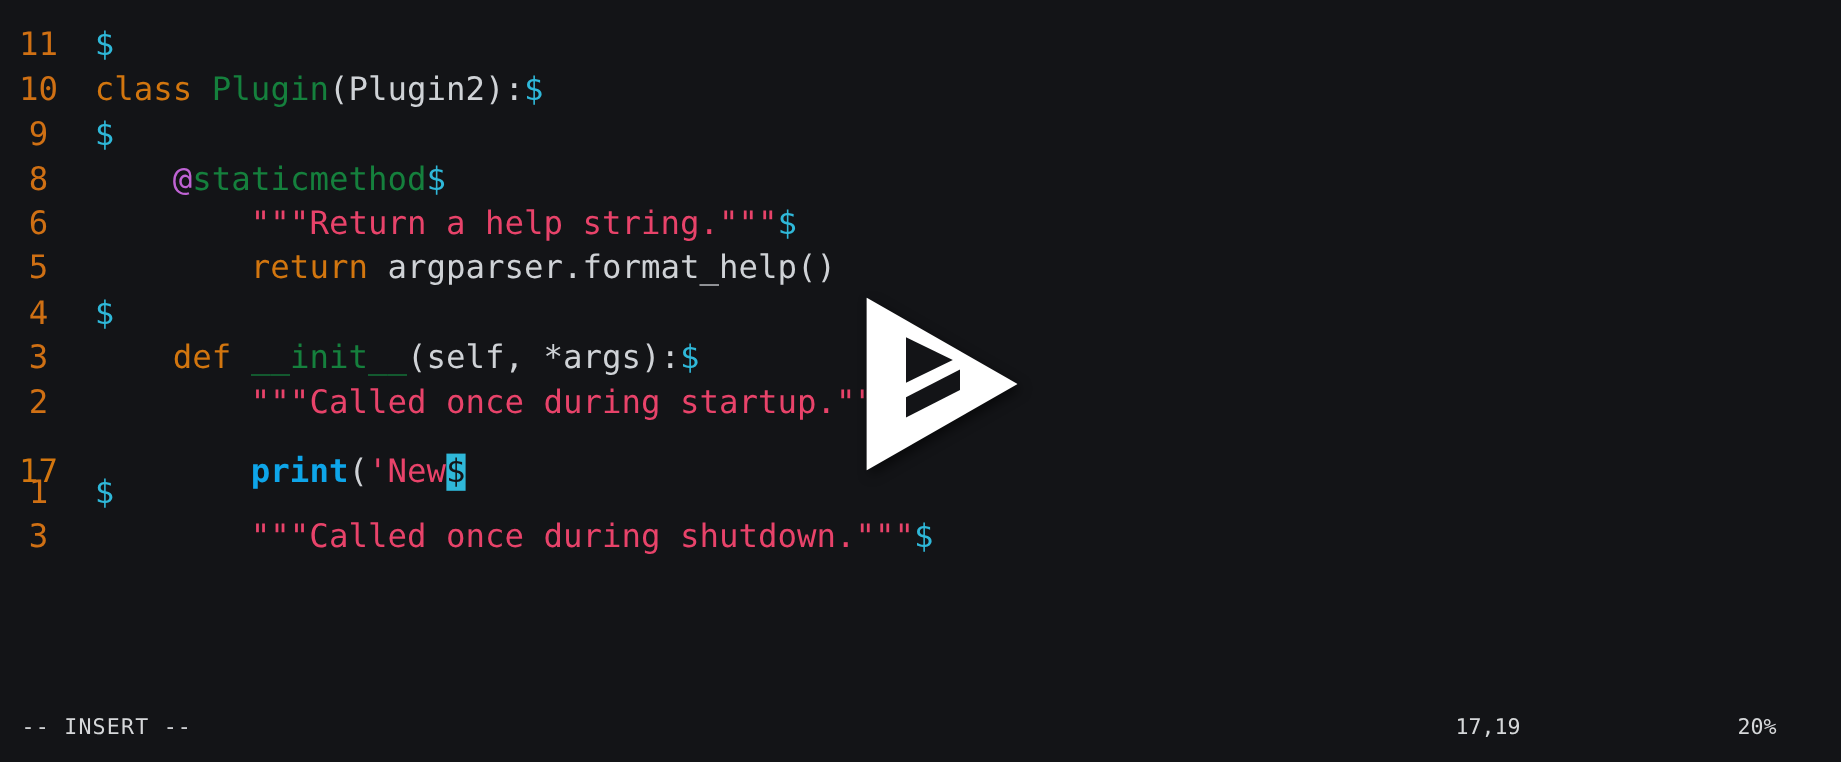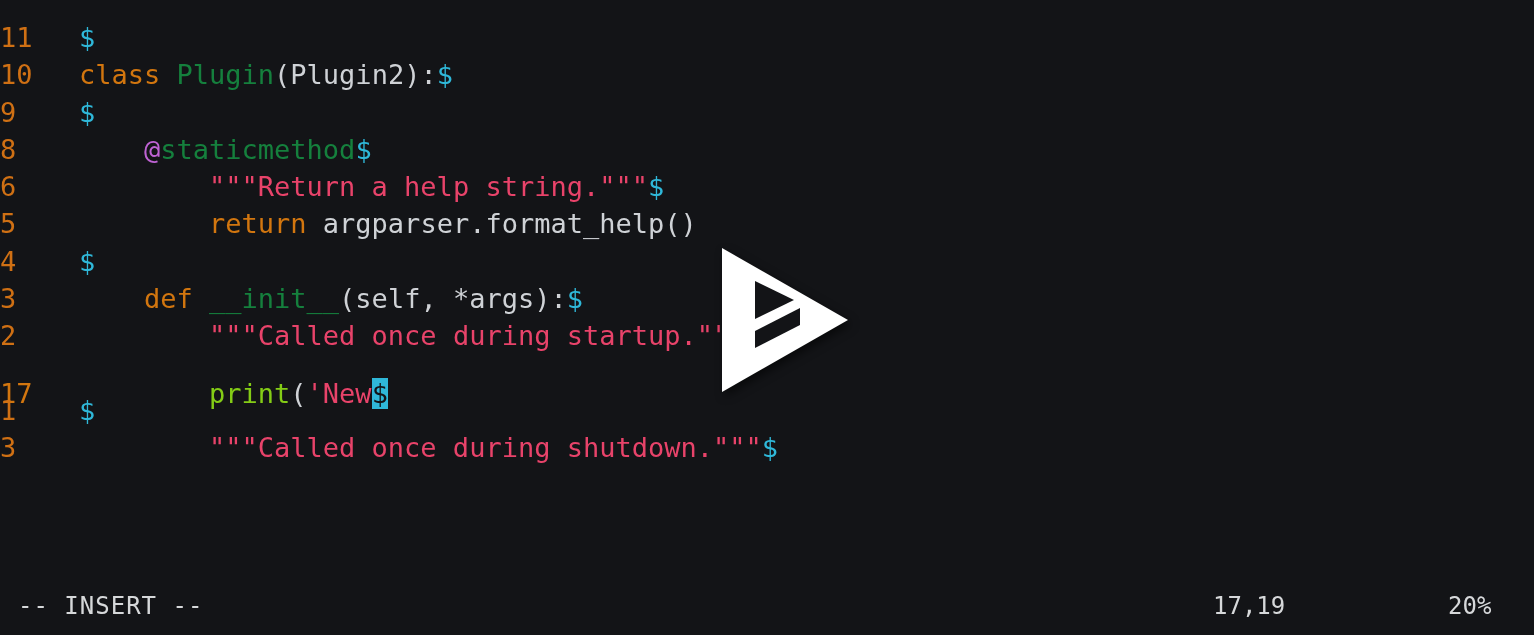--- a/index.html
+++ b/index.html
@@ -32,53 +32,53 @@
   .code-line {
     height: 37.3px;
     line-height: 37.3px;
     white-space: pre;
     font-size: 27px;
     letter-spacing: 0px;
   }
   .linenr {
     display: inline-block;
     width: 64px;
-    text-align: left;
+    text-align: center;
     color: #cf7014;
     padding-right: 15px;
   }
   .linenr.cursorline-nr {
     color: #d2760f;
     margin-top: 20px;
   }
   .code-text { color: #d4d4d4; }
 
   
   .tok-keyword   { color: #d2760f; }
   .tok-function  { color: #15803d; }
-  .tok-builtin   { color: #84cc16; }
+  .tok-builtin   { color: #0ea5e9; font-weight: bold; }
   .tok-plain     { color: #cfd2d6; }
   .tok-string    { color: #e8436a; }
   .tok-decorator { color: #bf63d4; }
   .tok-eol       { color: #2fb8d9; }
   .tok-underline { }
 
   .cursor-block {
     background: #2fb8d9;
     color: #131417;
   }
 
   #statusline {
     position: absolute;
     left: 0;
     bottom: 0;
     width: 1534px;
     height: 57px;
     line-height: 57px;
-    font-size: 24px;
+    font-size: 18px;
     color: #d6d8da;
     white-space: pre;
   }
   #status-mode {
     position: absolute;
     left: 18px;
     top: 0;
     letter-spacing: 1px;
   }
   #status-ruler {

